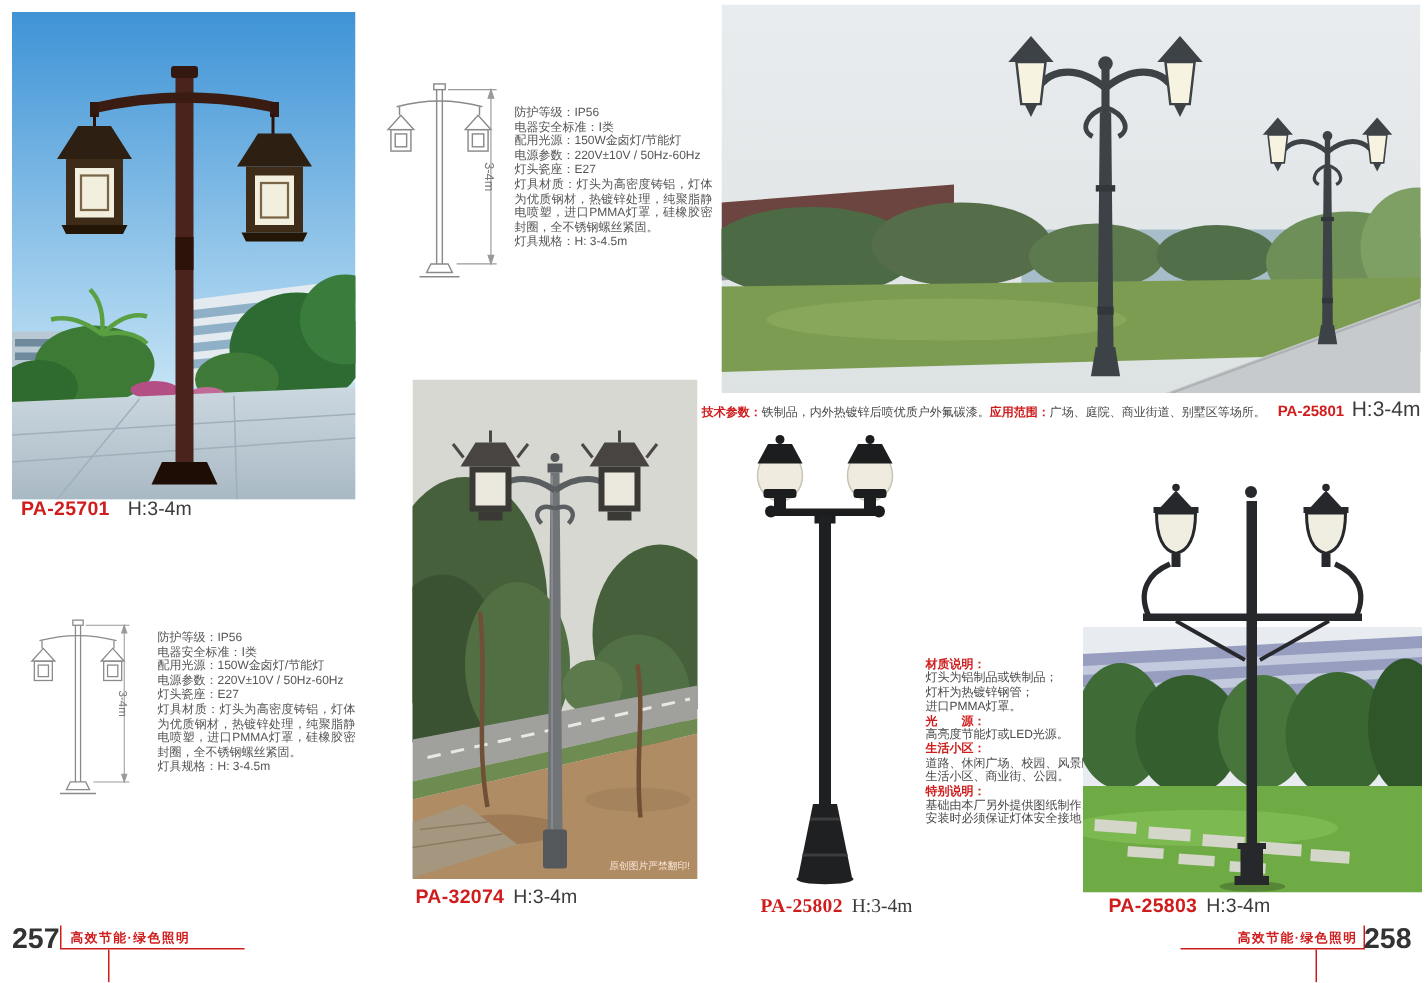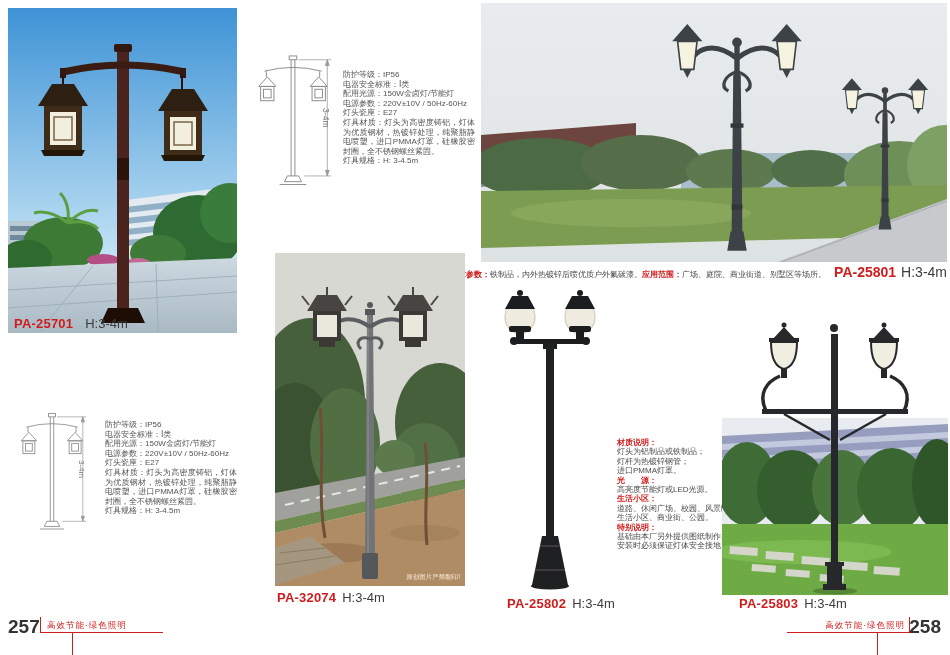--- a/index.html
+++ b/index.html
@@ -11,31 +11,31 @@
   .label{position:absolute;display:flex;align-items:baseline;gap:6px;white-space:nowrap;}
   .code{font-size:13px;font-weight:bold;color:#cf1d1d;letter-spacing:0.2px;}
   .ht{font-size:13px;color:#3c3c3c;}
   
   .spec{position:absolute;width:132px;font-size:8px;line-height:9.6px;color:#555;
         text-align:justify;}
   
   .caption{position:absolute;top:264px;right:3px;display:flex;align-items:baseline;
            white-space:nowrap;font-size:8px;color:#4a4a4a;}
   .caption .red{color:#cf1d1d;font-weight:bold;}
-  .caption .bigcode{font-size:14px;font-weight:bold;color:#cf1d1d;margin-left:8px;}
+  .caption .bigcode{font-size:10px;font-weight:bold;color:#cf1d1d;margin-left:8px;}
   .caption .bight{font-size:14px;color:#3c3c3c;margin-left:5px;}
   
   .mat{position:absolute;left:617px;top:394px;width:120px;font-size:8px;
        line-height:9.4px;color:#4a4a4a;margin-top:44px;}
   .mat .hd{color:#cf1d1d;font-weight:bold;}
   
   .wm{position:absolute;right:5px;bottom:4px;font-size:6.5px;color:rgba(255,238,226,0.92);}
   
   .pagenum{position:absolute;font-size:19px;font-weight:bold;color:#333;}
-  .slogan{position:absolute;font-size:8.5px;font-weight:normal;color:#cf1d1d;letter-spacing:1px;}
+  .slogan{position:absolute;font-size:8.5px;font-weight:bold;color:#cf1d1d;letter-spacing:1px;}
   .redline{position:absolute;background:#cf1d1d;}
 </style>
 </head>
 <body>
 
 <div class="page">
 
   <div class="abs" style="left:8px;top:8px;">
     <svg width="229" height="325" viewBox="0 0 229 325">
       <defs>
@@ -96,21 +96,21 @@
         <line x1="174" y1="68" x2="174" y2="82" stroke="#2c1209" stroke-width="2"></line>
         <polygon points="150,103 200,103 186,81 164,81" fill="#2d1f12"></polygon>
         <rect x="156" y="103" width="38" height="44" fill="#3e2c18"></rect>
         <rect x="162" y="109" width="26" height="33" fill="#f3efdf"></rect>
         <rect x="166" y="114" width="18" height="23" fill="none" stroke="#7a6647" stroke-width="1.5"></rect>
         <polygon points="153,147 197,147 194,153 156,153" fill="#241607"></polygon>
       </g>
       <polygon points="100,300 130,300 137,315 93,315" fill="#1e0d05"></polygon>
     </svg>
   </div>
-  <div class="label" style="left:14px;top:316px;gap:12px;">
+  <div class="label" style="left:14px;top:331px;gap:12px;">
     <span class="code">PA-25701</span>
     <span class="ht">H:3-4m</span>
   </div>
 
   <div class="abs" style="left:253px;top:36px;">
     <svg width="80" height="158" viewBox="0 0 84 160">
       <g stroke="#8a8a8a" stroke-width="1" fill="none">
         <line x1="40" y1="22" x2="40" y2="144"></line>
           <line x1="44" y1="22" x2="44" y2="144"></line>
         <rect x="38" y="18" width="8" height="4"></rect>
@@ -316,21 +316,21 @@
       <circle cx="24" cy="58" r="4" fill="#1c1d1f"></circle>
       <circle cx="96" cy="58" r="4" fill="#1c1d1f"></circle>
       <rect x="53" y="61" width="14" height="5" fill="#1c1d1f"></rect>
       <rect x="56" y="61" width="8" height="192" fill="#1f2022"></rect>
       <polygon points="52,253 68,253 78,302 42,302" fill="#1f2022"></polygon>
       <line x1="50" y1="263" x2="70" y2="263" stroke="#3c3c3e" stroke-width="2"></line>
       <line x1="45" y1="287" x2="75" y2="287" stroke="#3c3c3e" stroke-width="2"></line>
       <ellipse cx="60" cy="303" rx="19" ry="3.5" fill="#1f2022"></ellipse>
     </svg>
   </div>
-  <div class="label" style="left:507px;top:596px;">
+  <div class="label" style="left:507px;top:596px;font-family:Liberation Serif, serif;">
     <span class="code">PA-25802</span>
     <span class="ht">H:3-4m</span>
   </div>
 
   <div class="mat">
     <div class="hd">材质说明：</div>
     <div>灯头为铝制品或铁制品；</div>
     <div>灯杆为热镀锌钢管；</div>
     <div>进口PMMA灯罩。</div>
     <div class="hd">光　　源：</div>

